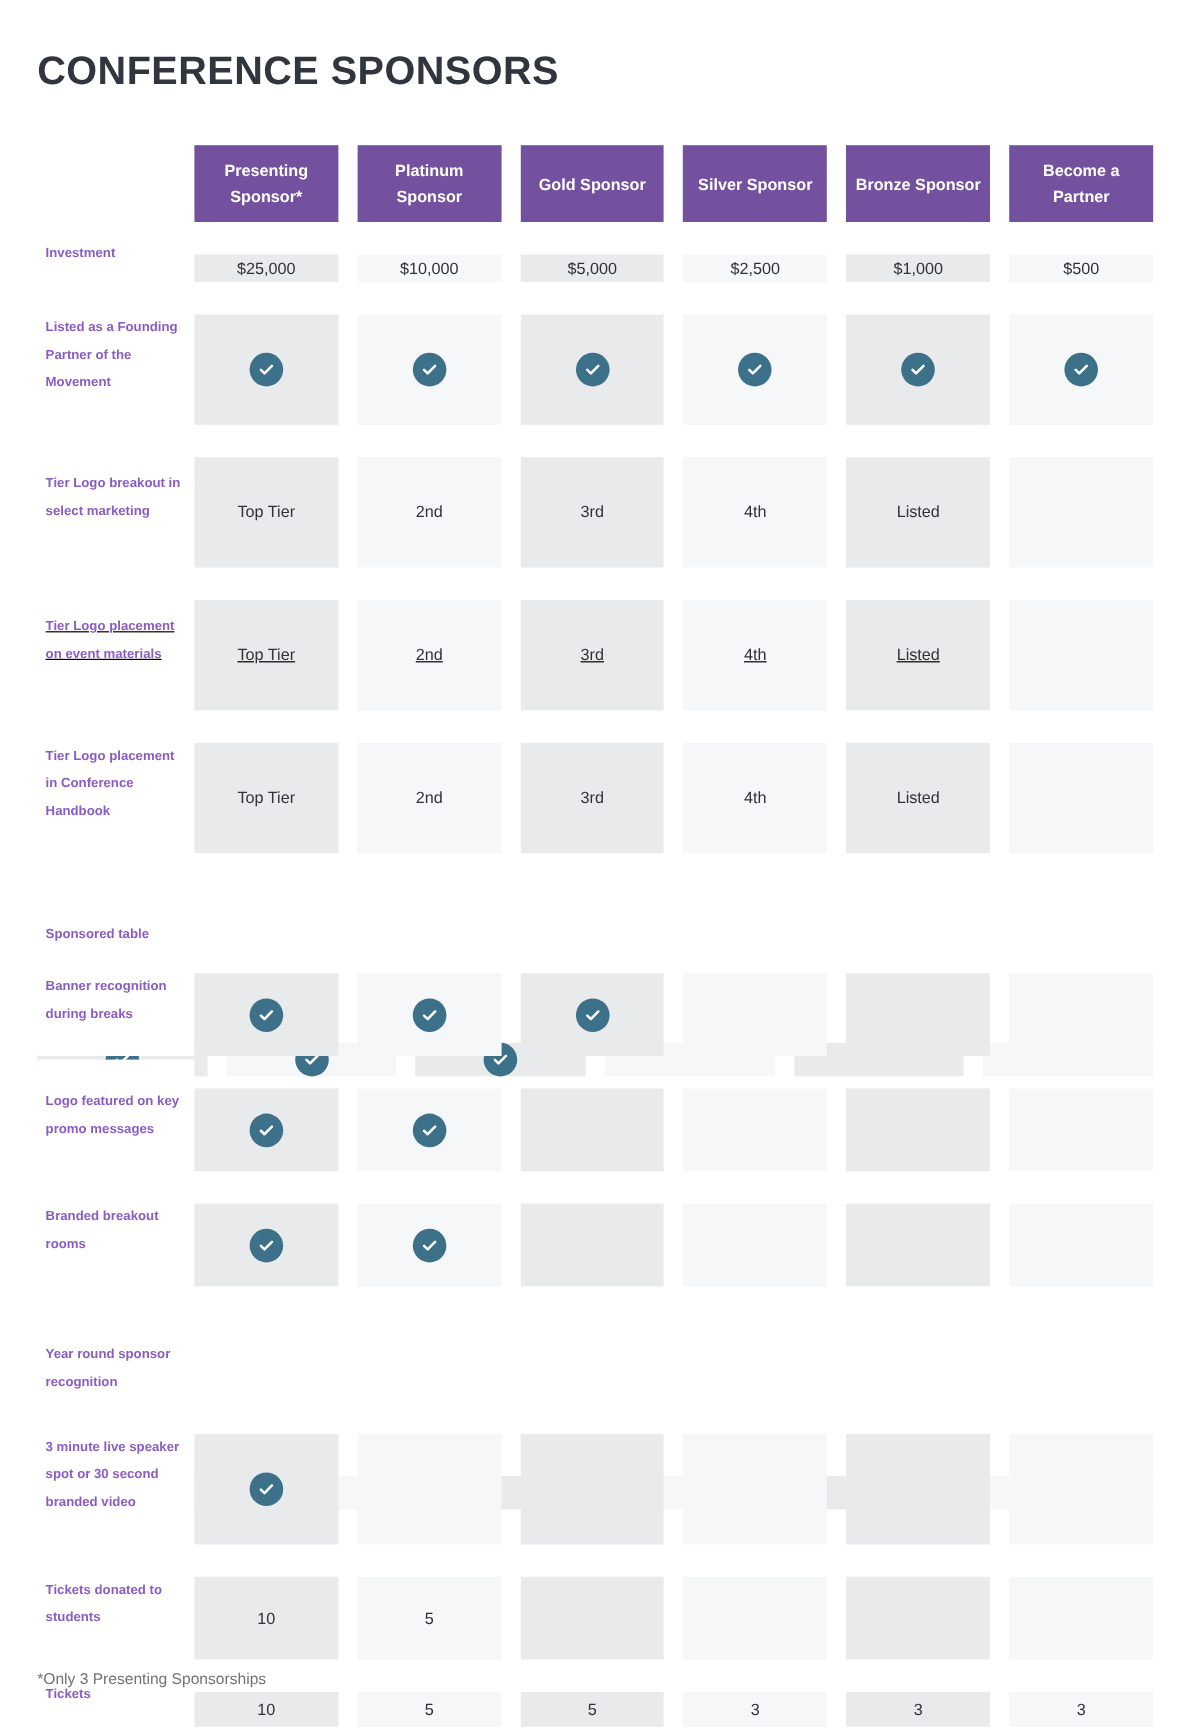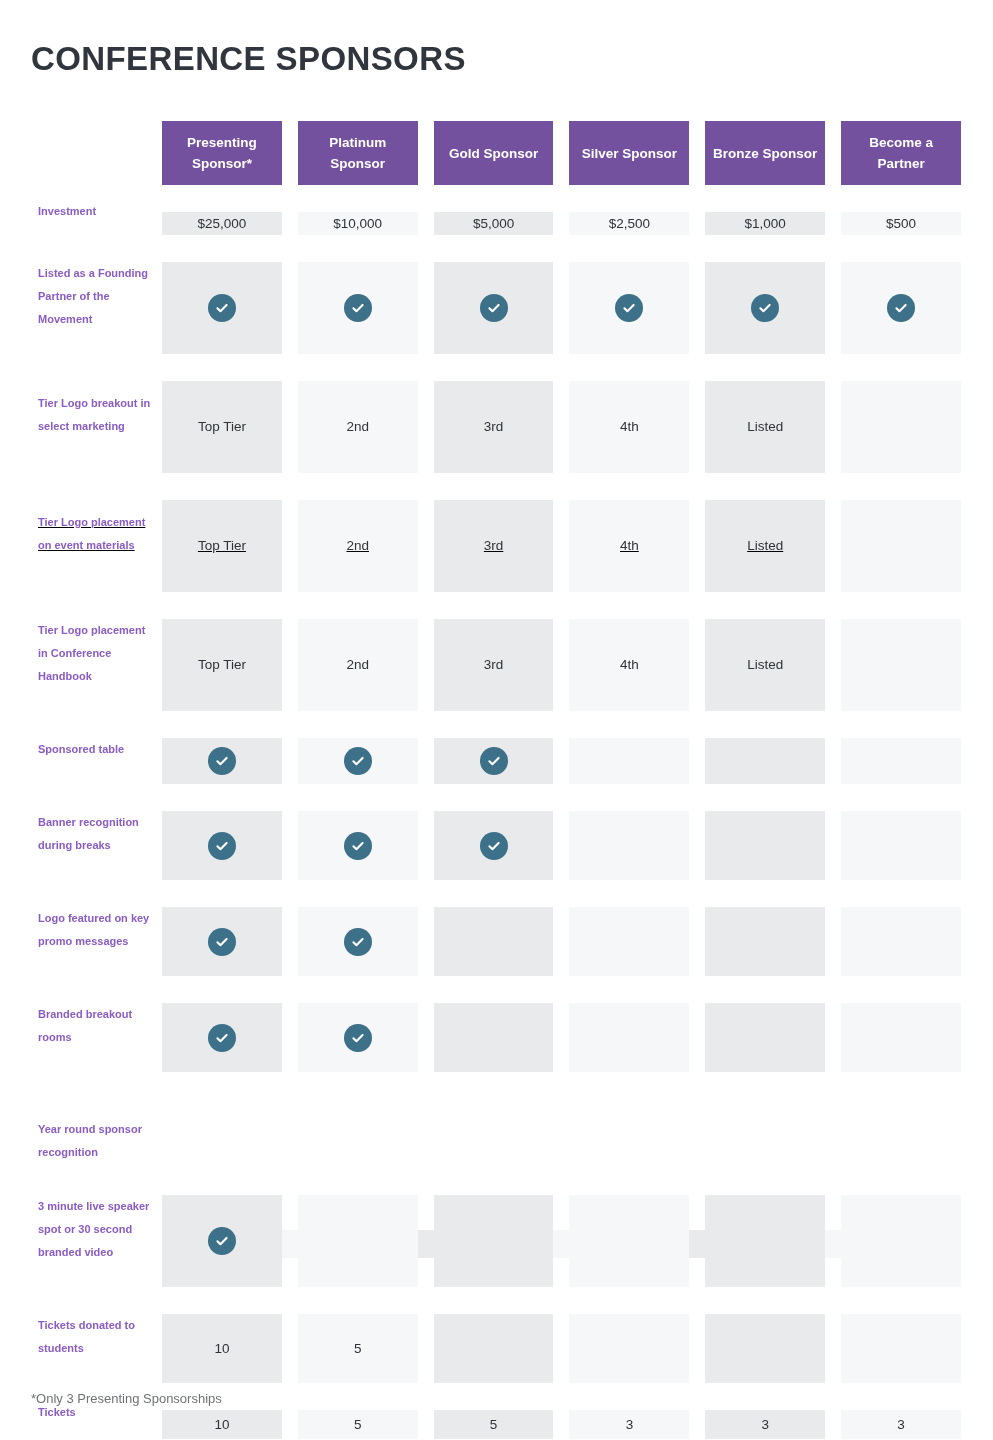--- a/index.html
+++ b/index.html
@@ -225,21 +225,21 @@
           <div class="label-cell">Tier Logo placement in Conference Handbook</div>
           <div class="cells">
             <div class="cell shade-dark">Top Tier</div>
             <div class="cell shade-light">2nd</div>
             <div class="cell shade-dark">3rd</div>
             <div class="cell shade-light">4th</div>
             <div class="cell shade-dark">Listed</div>
             <div class="cell shade-light"></div>
           </div>
         </div>
-        <div class="row data-row" style="height: 70px;">
+        <div class="row data-row" style="height: 70px; flex-direction: column;">
           <div class="label-cell">Sponsored table</div>
           <div class="cells">
             <div class="cell shade-dark">
               <span class="check">
                 <svg width="16" height="16" viewBox="0 0 16 16" aria-hidden="true">
                   <path d="M3.4 8.3 L6.4 11.2 L12.6 4.9" fill="none" stroke="#ffffff" stroke-width="2.1" stroke-linecap="round" stroke-linejoin="round"></path>
                 </svg>
               </span>
             </div>
             <div class="cell shade-light">

